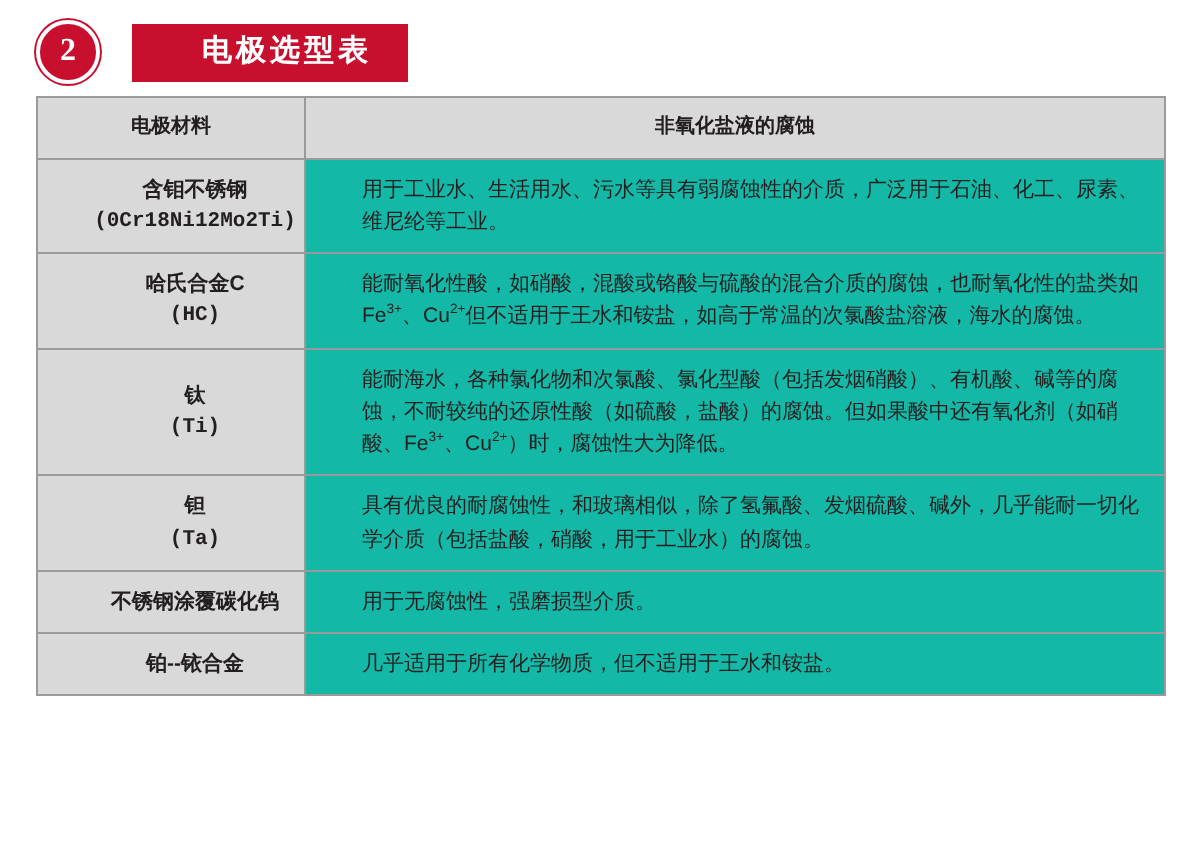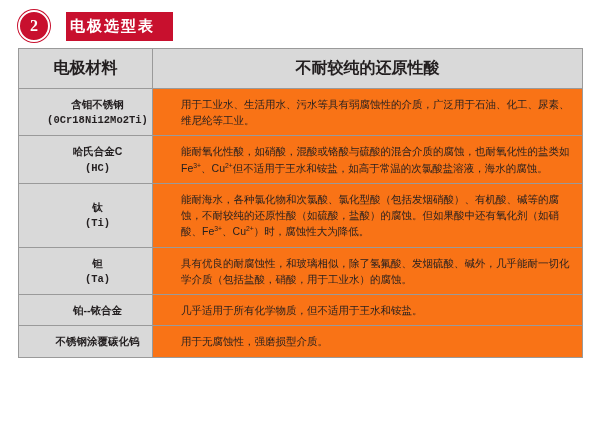--- a/index.html
+++ b/index.html
@@ -46,21 +46,21 @@
     flex: 0 0 auto;
     font-family: "Liberation Serif", serif;
   }
   .title-bar {
     margin-left: 16px;
     background: #c8102e;
     color: #ffffff;
     font-size: 15px;
     font-weight: bold;
     letter-spacing: 2px;
-    padding: 5px 18px 6px 4px;
+    padding: 5px 18px 6px 35px;
     line-height: 1.2;
     white-space: nowrap;
   }
 
   
   .table-wrap {
     padding: 6px 18px 0 18px;
     box-sizing: border-box;
   }
   table.spec {
@@ -73,39 +73,39 @@
     border: 1px solid #9a9a9a;
     vertical-align: middle;
     font-size: 10.5px;
     line-height: 1.55;
     padding-left: 28px;
   }
   table.spec thead th {
     background: #d9d9d9;
     font-weight: bold;
     text-align: center;
-    font-size: 16px;
+    font-size: 10px;
     padding: 7px 4px;
     color: #231f20;
   }
   col.c-mat { width: 134px; }
   col.c-desc { width: 430px; }
 
   td.mat {
     background: #d9d9d9;
     text-align: center;
     font-weight: bold;
     padding: 7px 4px;
     color: #231f20;
   }
   td.mat.plain {
     font-weight: bold;
   }
   td.desc {
-    background: #f97316;
+    background: #14b8a6;
     text-align: left;
     padding: 7px 9px;
     color: #231f20;
   }
   .mat-line2 {
     display: block;
     font-family: Liberation Mono, monospace;
   }
   sup {
     font-size: 0.65em;
@@ -125,21 +125,21 @@
 
   <div class="table-wrap">
     <table class="spec">
       <colgroup>
         <col class="c-mat">
         <col class="c-desc">
       </colgroup>
       <thead>
         <tr>
           <th>电极材料</th>
-          <th>不耐较纯的还原性酸</th>
+          <th>非氧化盐液的腐蚀</th>
         </tr>
       </thead>
       <tbody>
 
         <tr>
           <td class="mat">
             <span>含钼不锈钢</span>
             <span class="mat-line2">(0Cr18Ni12Mo2Ti)</span>
           </td>
           <td class="desc">用于工业水、生活用水、污水等具有弱腐蚀性的介质，广泛用于石油、化工、尿素、维尼纶等工业。</td>
@@ -168,26 +168,26 @@
 
         <tr>
           <td class="mat">
             <span>钽</span>
             <span class="mat-line2">(Ta)</span>
           </td>
           <td class="desc">具有优良的耐腐蚀性，和玻璃相似，除了氢氟酸、发烟硫酸、碱外，几乎能耐一切化学介质（包括盐酸，硝酸，用于工业水）的腐蚀。</td>
         </tr>
 
         <tr>
-          <td class="mat plain">铂--铱合金</td>
-          <td class="desc">几乎适用于所有化学物质，但不适用于王水和铵盐。</td>
+          <td class="mat plain">不锈钢涂覆碳化钨</td>
+          <td class="desc">用于无腐蚀性，强磨损型介质。</td>
         </tr>
 
         <tr>
-          <td class="mat plain">不锈钢涂覆碳化钨</td>
-          <td class="desc">用于无腐蚀性，强磨损型介质。</td>
+          <td class="mat plain">铂--铱合金</td>
+          <td class="desc">几乎适用于所有化学物质，但不适用于王水和铵盐。</td>
         </tr>
 
       </tbody>
     </table>
   </div>
 
 </div>
 
 </body></html>

